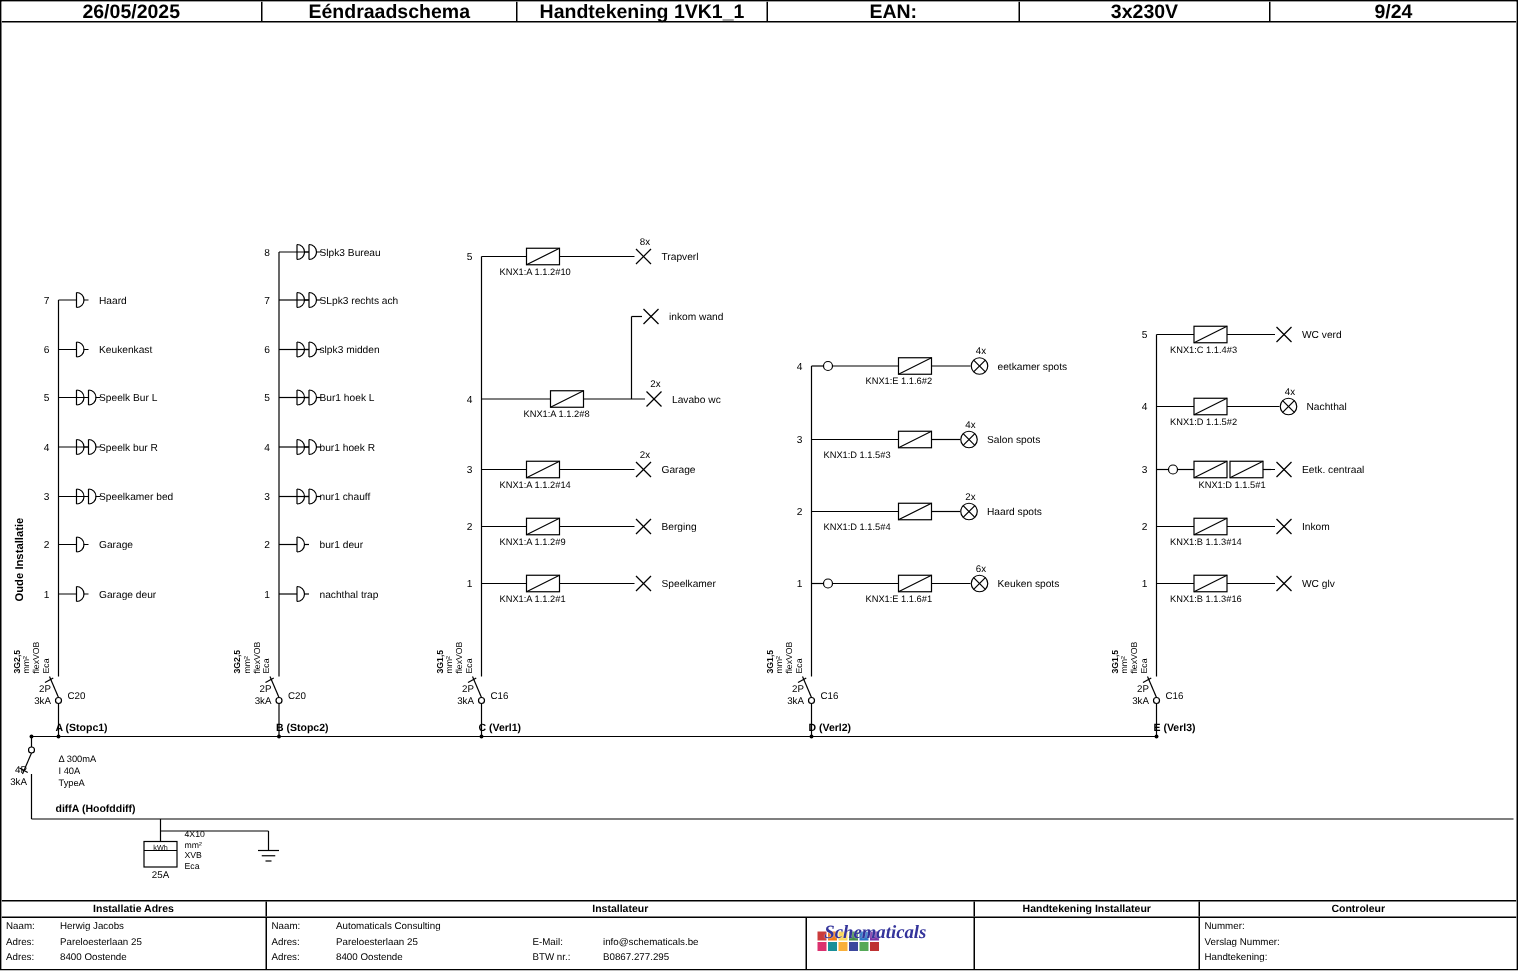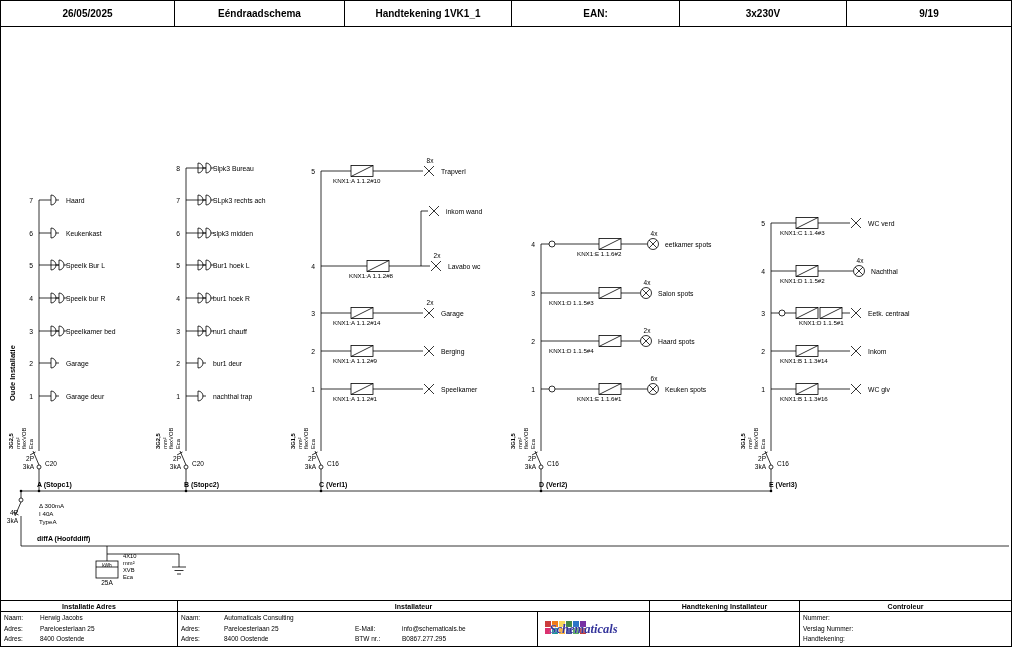--- a/index.html
+++ b/index.html
@@ -4,37 +4,37 @@
 <style>
   *{margin:0;padding:0;box-sizing:border-box}
   html,body{background:#fff}
   body{width:1012px;height:647px;font-family:"Liberation Sans","DejaVu Sans",sans-serif;color:#000}
   .page{position:relative;width:1012px;height:647px;border:1px solid #000;background:#fff;overflow:hidden}
   svg.diagram{position:absolute;left:0;top:0;width:1010px;height:645px}
   .diagram line{stroke:#000;stroke-width:.8}
   .diagram path,.diagram rect,.diagram circle{stroke:#000;stroke-width:.8;fill:none}
   .diagram circle.dot{fill:#000;stroke:none}
   .diagram text{fill:#000;stroke:none;font-family:"Liberation Sans","DejaVu Sans",sans-serif}
-  .topbar{position:absolute;top:0;left:0;right:0;height:26px;display:flex;background:#fff;border-bottom:1px solid #000;font-size:10px;font-weight:bold}
+  .topbar{position:absolute;top:0;left:0;right:0;height:14px;display:flex;background:#fff;border-bottom:1px solid #000;font-size:13px;font-weight:bold}
   .topbar .cell{height:100%;display:flex;align-items:center;justify-content:center;border-right:1px solid #000}
   .topbar .cell.last{border-right:none}
   .botbar{position:absolute;left:0;right:0;bottom:0;height:46px;border-top:1px solid #000;background:#fff;font-size:6.5px}
   .f-titles{display:flex;height:11px;border-bottom:1px solid #000}
   .f-title{height:100%;display:flex;align-items:center;justify-content:center;font-weight:bold;font-size:7px;border-right:1px solid #000}
   .f-title.last{border-right:none}
   .f-body{display:flex;height:34px}
   .f-col{height:100%;border-right:1px solid #000;padding:1px 0 0 3px;overflow:hidden}
   .f-col.noborder{border-right:none}
   .f-col.last{border-right:none}
   .f-row{line-height:10.5px;white-space:nowrap}
   .f-label{display:inline-block}
   .w36{width:36px}.w43{width:43px}.w47{width:47px}
   .pad1{margin-top:10.5px}
   .logo-cell{padding:0;display:flex;align-items:center;justify-content:center}
-  .logo{position:relative;width:104px;height:30px;display:flex;align-items:center}
+  .logo{position:relative;width:104px;height:30px;display:flex;}
   .logo-tiles{position:absolute;left:3px;top:7px;display:grid;grid-template-columns:repeat(6,6px);grid-auto-rows:6px;gap:1px;opacity:.9}
   .logo-tiles span{display:block;width:6px;height:6px}
   .logo-text{position:relative;z-index:1;margin-left:8px;font-family:"Liberation Serif","DejaVu Serif",serif;font-style:italic;font-weight:bold;font-size:12.5px;color:#34349b;text-shadow:0 0 1px #fff}
 </style>
 </head>
 <body>
 
 <div class="page">
 
   <svg id="schematic" class="diagram" viewBox="0 0 1010 645">
@@ -481,21 +481,21 @@
         <text x="122" y="578" font-size="5.8" text-anchor="start">Eca</text>
       </g>
     </svg>
 
   <div class="topbar">
     <div class="cell" style="width:174px">26/05/2025</div>
     <div class="cell" style="width:170px">Eéndraadschema</div>
     <div class="cell" style="width:167px">Handtekening 1VK1_1</div>
     <div class="cell" style="width:168px">EAN:</div>
     <div class="cell" style="width:167px">3x230V</div>
-    <div class="cell last" style="flex:1">9/19</div>
+    <div class="cell last" style="flex:1">9/24</div>
   </div>
 
   <div class="botbar">
     <div class="f-titles">
       <div class="f-title" style="width:177px">Installatie Adres</div>
       <div class="f-title" style="width:472px">Installateur</div>
       <div class="f-title" style="width:150px">Handtekening Installateur</div>
       <div class="f-title last" style="flex:1">Controleur</div>
     </div>
     <div class="f-body">

